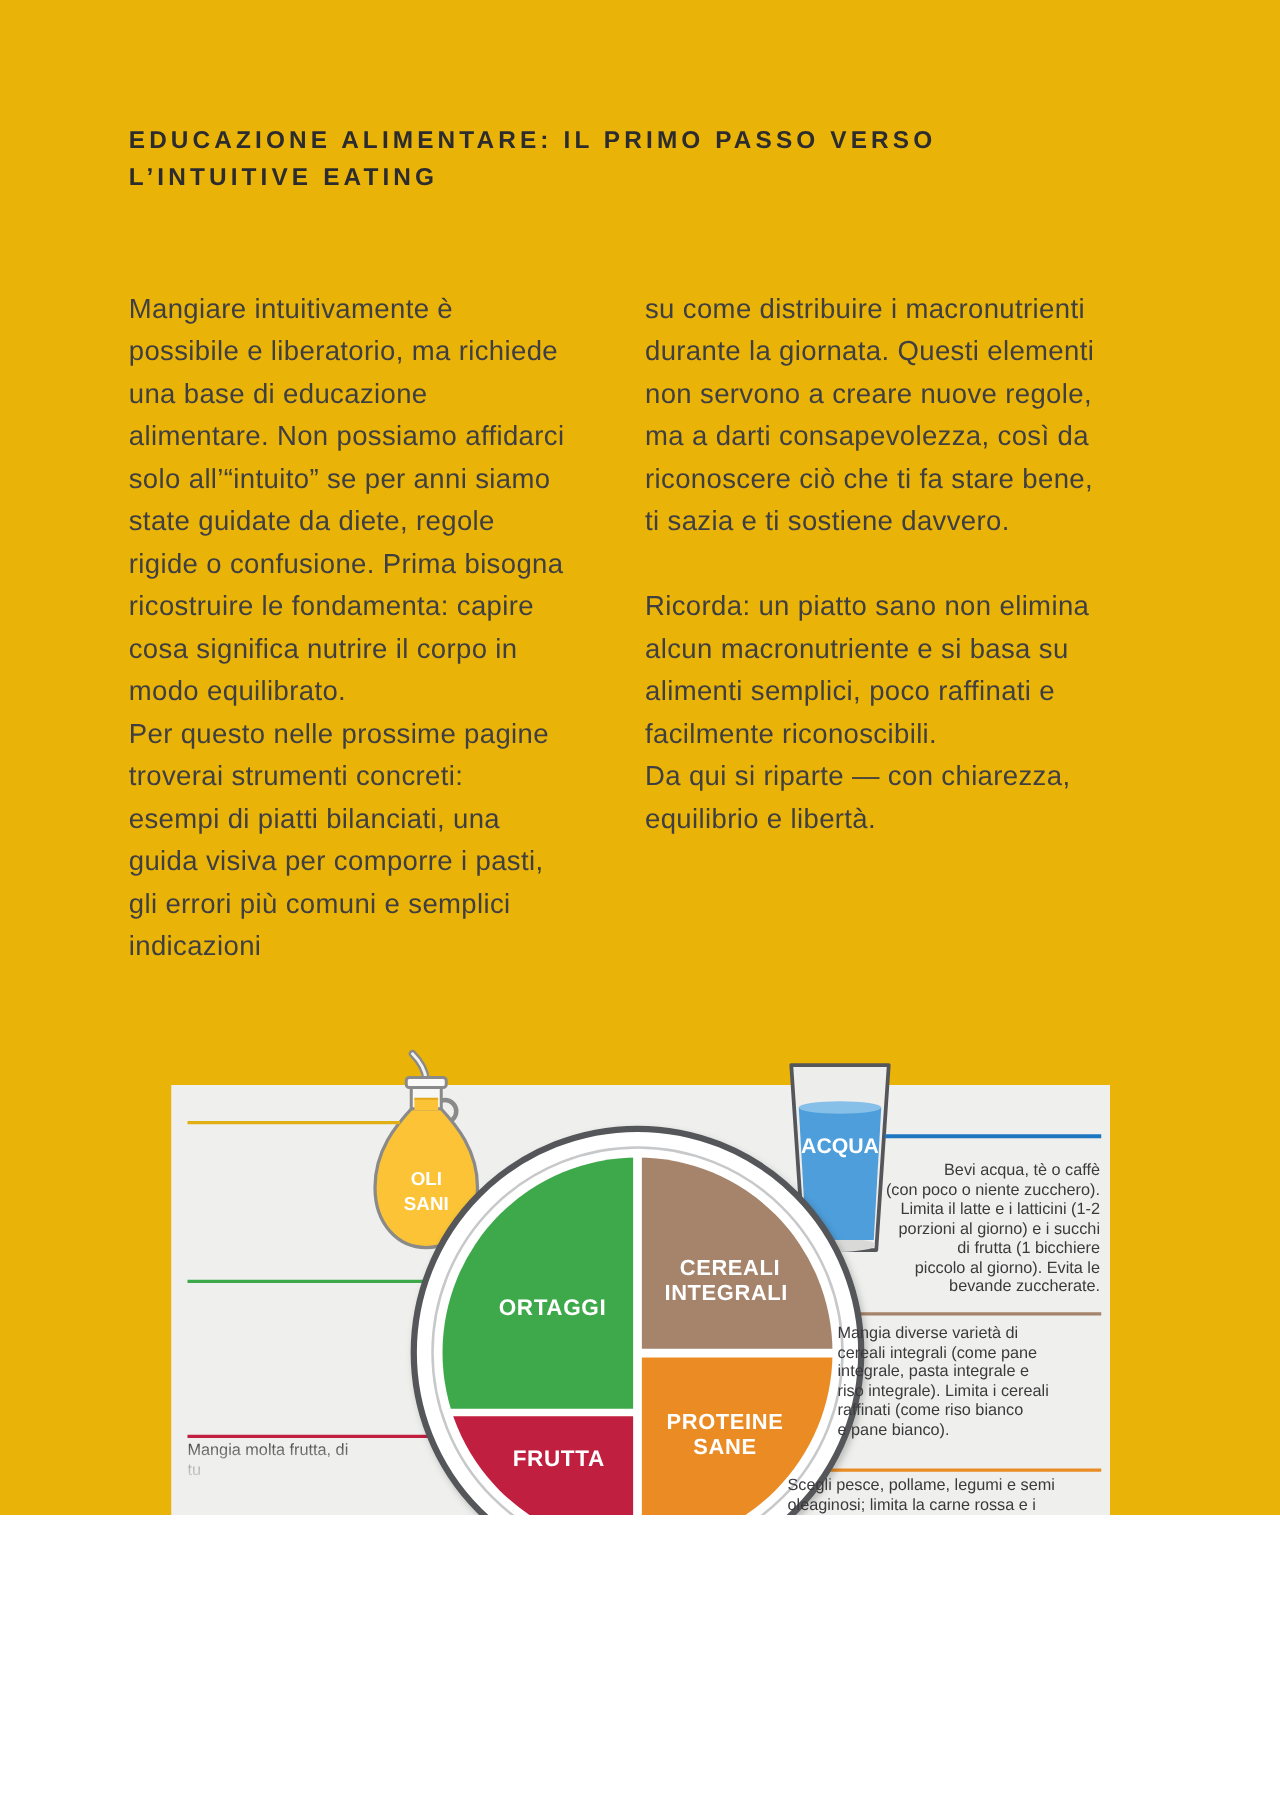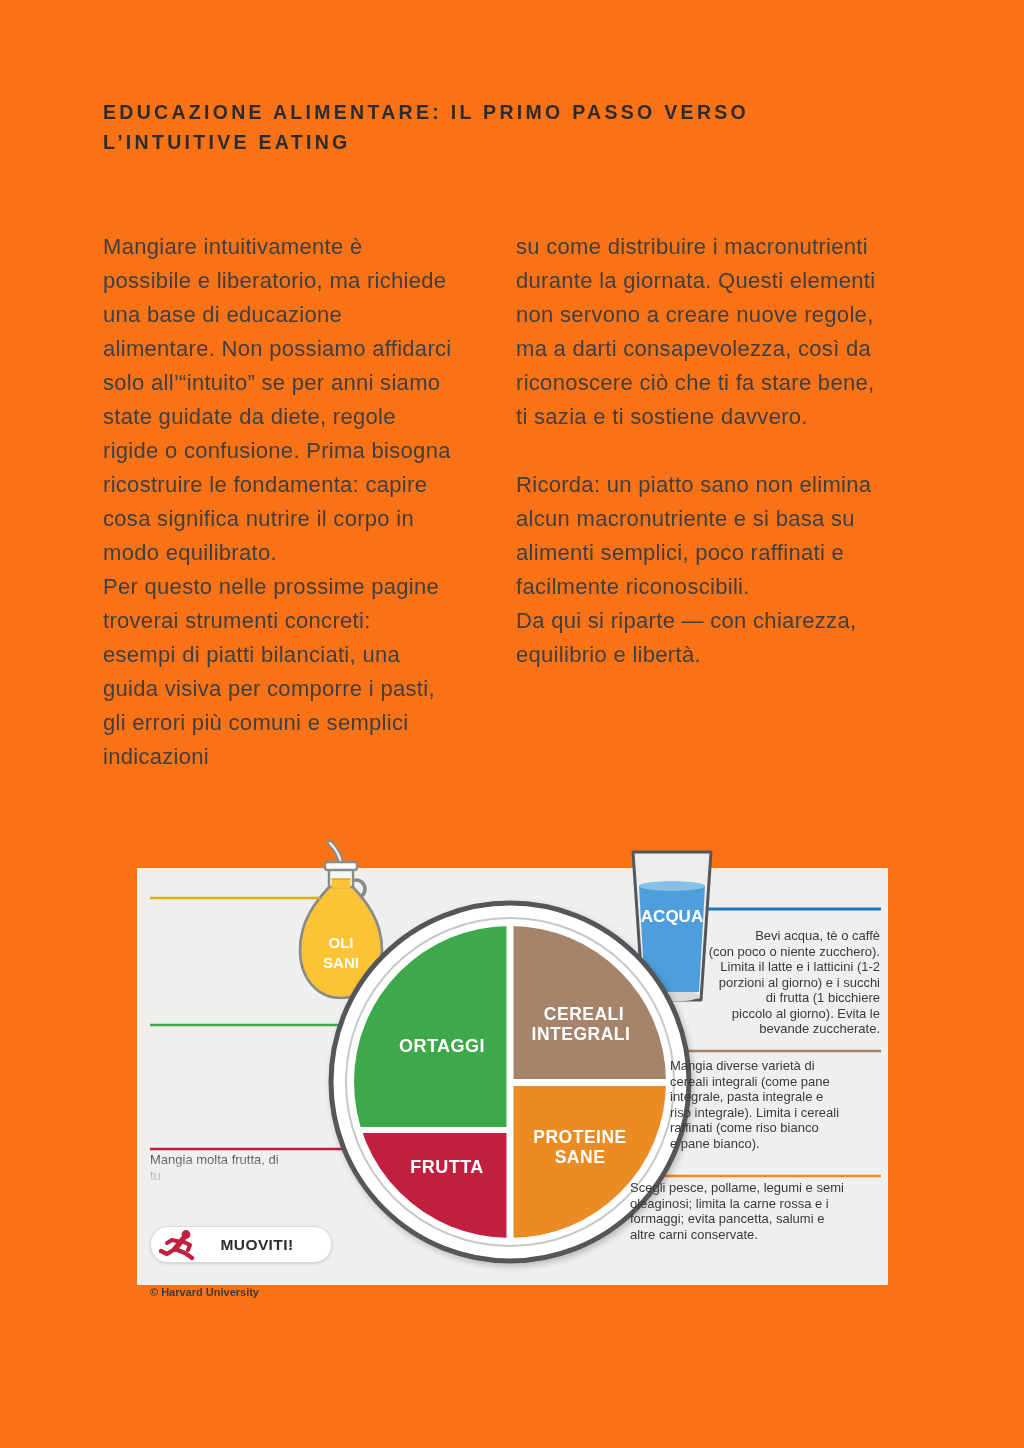--- a/index.html
+++ b/index.html
@@ -1,17 +1,17 @@
 <!DOCTYPE html>
 <html><head>
 <meta charset="utf-8">
 <style>
   html,body{margin:0;padding:0;background:#ffffff;}
   .page{
-    position:relative;width:1024px;height:1448px;background:#f97316;overflow:hidden;
+    position:relative;width:1024px;height:1212px;background:#eab308;overflow:hidden;
     font-family:"Liberation Sans",sans-serif;
     text-decoration:underline;
   }
   .title{
     position:absolute;left:103px;top:97px;width:780px;margin:0;
     font-size:19.5px;line-height:30px;font-weight:700;letter-spacing:3.3px;
     color:#2c2c2e;white-space:pre-line;
   }
   .bodycol{
     position:absolute;top:230px;width:400px;

